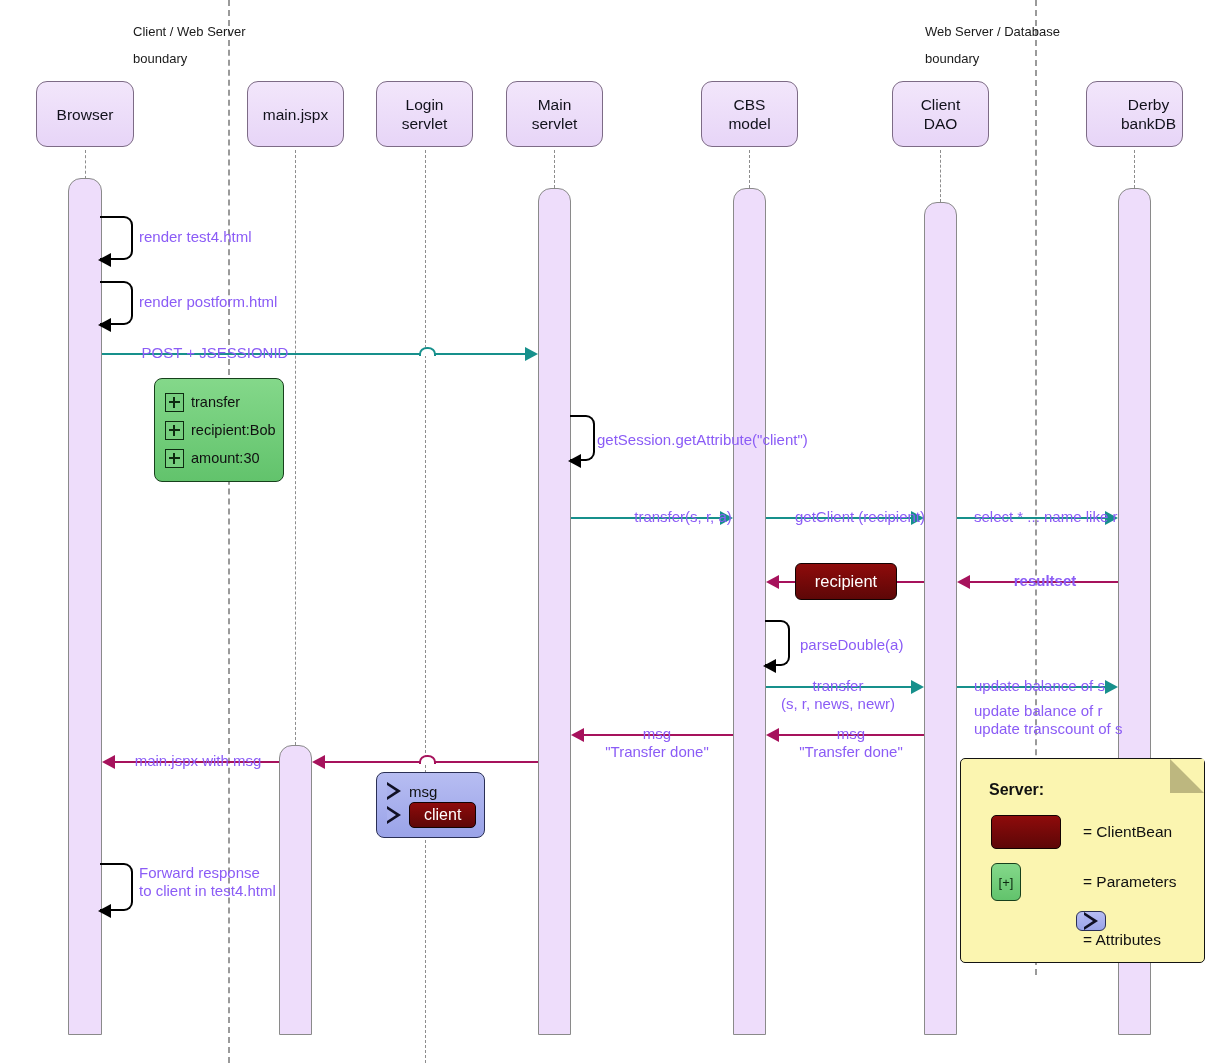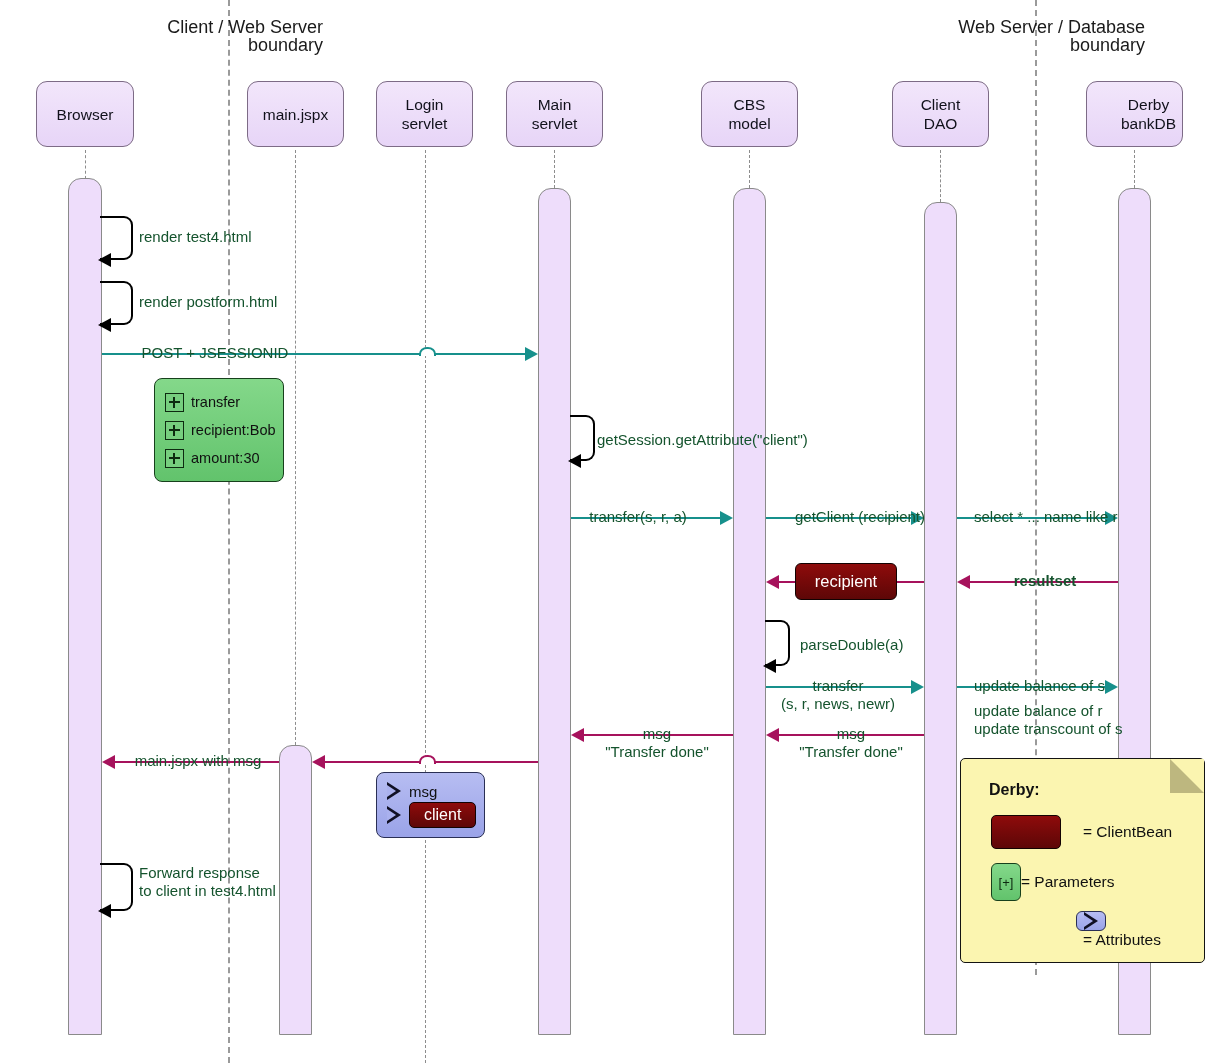--- a/index.html
+++ b/index.html
@@ -19,23 +19,23 @@
     overflow: hidden;
   }
   
   .boundary-line {
     position: absolute;
     width: 0;
     border-left: 2px dashed #9a9a9a;
   }
   .boundary-label {
     position: absolute;
-    text-align: right;
-    font-size: 18px;
-    line-height: 18px;
+    text-align: left;
+    font-size: 13px;
+    line-height: 27px;
     color: #1a1a1a;
     white-space: pre-line;
   }
   
   .actor-box {
     position: absolute;
     border: 1.3px solid #7d6b86;
     border-radius: 11px;
     background: linear-gradient(180deg, #f2e6fb 0%, #e7d5f7 100%);
     display: flex;
@@ -81,21 +81,21 @@
     border-top: 7px solid transparent;
     border-bottom: 7px solid transparent;
   }
   .arrow-head.right.call { border-left: 13px solid #17908c; }
   .arrow-head.left.ret   { border-right: 13px solid #a6125c; }
 
   .msg-label {
     position: absolute;
     font-size: 15px;
     line-height: 18px;
-    color: #14532d;
+    color: #8b5cf6;
     background: transparent;
     white-space: pre-line;
     text-align: center;
   }
   .msg-label.left-anchored { text-align: left; }
 
   
   .hop {
     position: absolute;
     width: 13px; height: 7px;
@@ -339,21 +339,21 @@
       <span>amount:30</span>
     </div>
   </div>
 
   <div class="selfcall" style="left:570px; top:415px; width:25px; height:46px;"></div>
   <div class="selfcall-head" style="left:568px; top:454px;"></div>
   <div class="msg-label left-anchored" style="left:597px; top:431px; width:300px;">getSession.getAttribute("client")</div>
 
   <div class="msg-line call" style="left:571px; top:517px; width:150px;"></div>
   <div class="arrow-head right call" style="left:720px; top:511px;"></div>
-  <div class="msg-label" style="left:578px; top:508px; width:120px;">transfer(s, r, a)</div>
+  <div class="msg-label" style="left:623px; top:508px; width:120px;">transfer(s, r, a)</div>
 
   <div class="msg-line call" style="left:766px; top:517px; width:146px;"></div>
   <div class="arrow-head right call" style="left:911px; top:511px;"></div>
   <div class="msg-label" style="left:766px; top:508px; width:148px;padding-left:20px;">getClient (recipient)</div>
 
   <div class="msg-line call" style="left:957px; top:517px; width:148px;"></div>
   <div class="arrow-head right call" style="left:1105px; top:511px;"></div>
   <div class="msg-label left-anchored" style="left:974px; top:508px; width:148px; overflow:hidden; white-space:nowrap;">select * ... name like r</div>
 
   <div class="msg-line ret" style="left:970px; top:581px; width:148px;"></div>
@@ -410,30 +410,30 @@
   </div>
 
   <div class="selfcall" style="left:100px; top:863px; width:33px; height:48px;"></div>
   <div class="selfcall-head" style="left:98px; top:904px;"></div>
   <div class="msg-label left-anchored" style="left:139px; top:864px; width:230px;">Forward response
 to client in test4.html</div>
 
   <div class="legend" style="left:960px; top:758px; width:245px; height:205px;">
     <div class="legend-fold"></div>
 
-    <div class="legend-title">Derby:</div>
+    <div class="legend-title">Server:</div>
 
     <div class="legend-row" style="left:30px; top:56px; width:200px; height:34px;">
       <span class="legend-swatch-bean"></span>
       <span class="legend-text" style="margin-left:22px;">= ClientBean</span>
     </div>
 
     <div class="legend-row" style="left:30px; top:104px; width:200px; height:38px;">
       <span class="legend-swatch-param">[+]</span>
-      <span class="legend-text" style="">= Parameters</span>
+      <span class="legend-text" style="margin-left:62px;">= Parameters</span>
     </div>
 
     <div class="legend-row" style="left:30px; top:152px; width:200px; height:38px;flex-direction:column;">
       <span class="legend-swatch-attr">
         <span class="tri-glyph"></span>
       </span>
       <span class="legend-text" style="margin-left:62px;">= Attributes</span>
     </div>
   </div>
 

